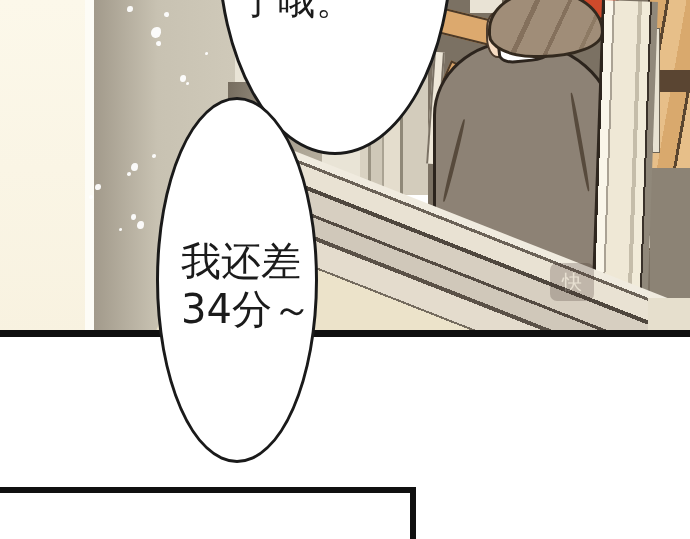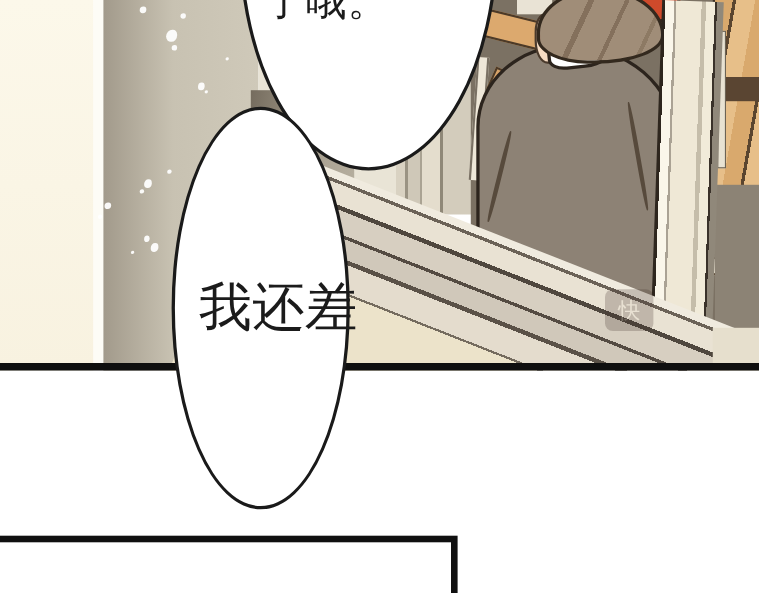--- a/index.html
+++ b/index.html
@@ -94,21 +94,21 @@
   .wm-brand { font-size:31px; font-weight:bold; color:#503d33; letter-spacing:2px; }
 
   .panel-border { left:0; top:330px; width:690px; height:7px; background:#0f0f0f; }
 
   
   .bubble { background:#fff; border:3.5px solid var(--ink,#1a1a1a); border-radius:50%; z-index:10; }
   .bubble-top  { left:217px; top:-266px; width:236px; height:421px; }
   .bubble-mid  { left:156px; top:97px;  width:162px; height:366px; }
   .bubble-text { z-index:11; color:#1b1b1b; white-space:nowrap; }
   .bubble-top-text { left:240px; top:-23px; font-size:37px; letter-spacing:1px; }
-  .bubble-mid-text { left:181px; top:255px; width:114px; font-size:48px;
+  .bubble-mid-text { left:181px; top:237px; width:114px; font-size:40px;
     line-height:48px; text-align:center; }
 
   
   .next-panel { left:-8px; top:487px; width:424px; height:60px;
     background:#fff; border:6px solid #101010; z-index:3; }
 </style>
 </head>
 <body>
 
 <div class="frame">
@@ -174,16 +174,17 @@
 
     <div class="abs panel-border"></div>
   </div>
 
   <div class="abs bubble bubble-top"></div>
   <div class="abs bubble-text bubble-top-text">了哦。</div>
 
   <div class="abs bubble bubble-mid"></div>
   <div class="abs bubble-text bubble-mid-text">
     <div>我还差</div>
+    <div>34分～</div>
   </div>
 
   <div class="abs next-panel"></div>
 </div>
 
 </body></html>

